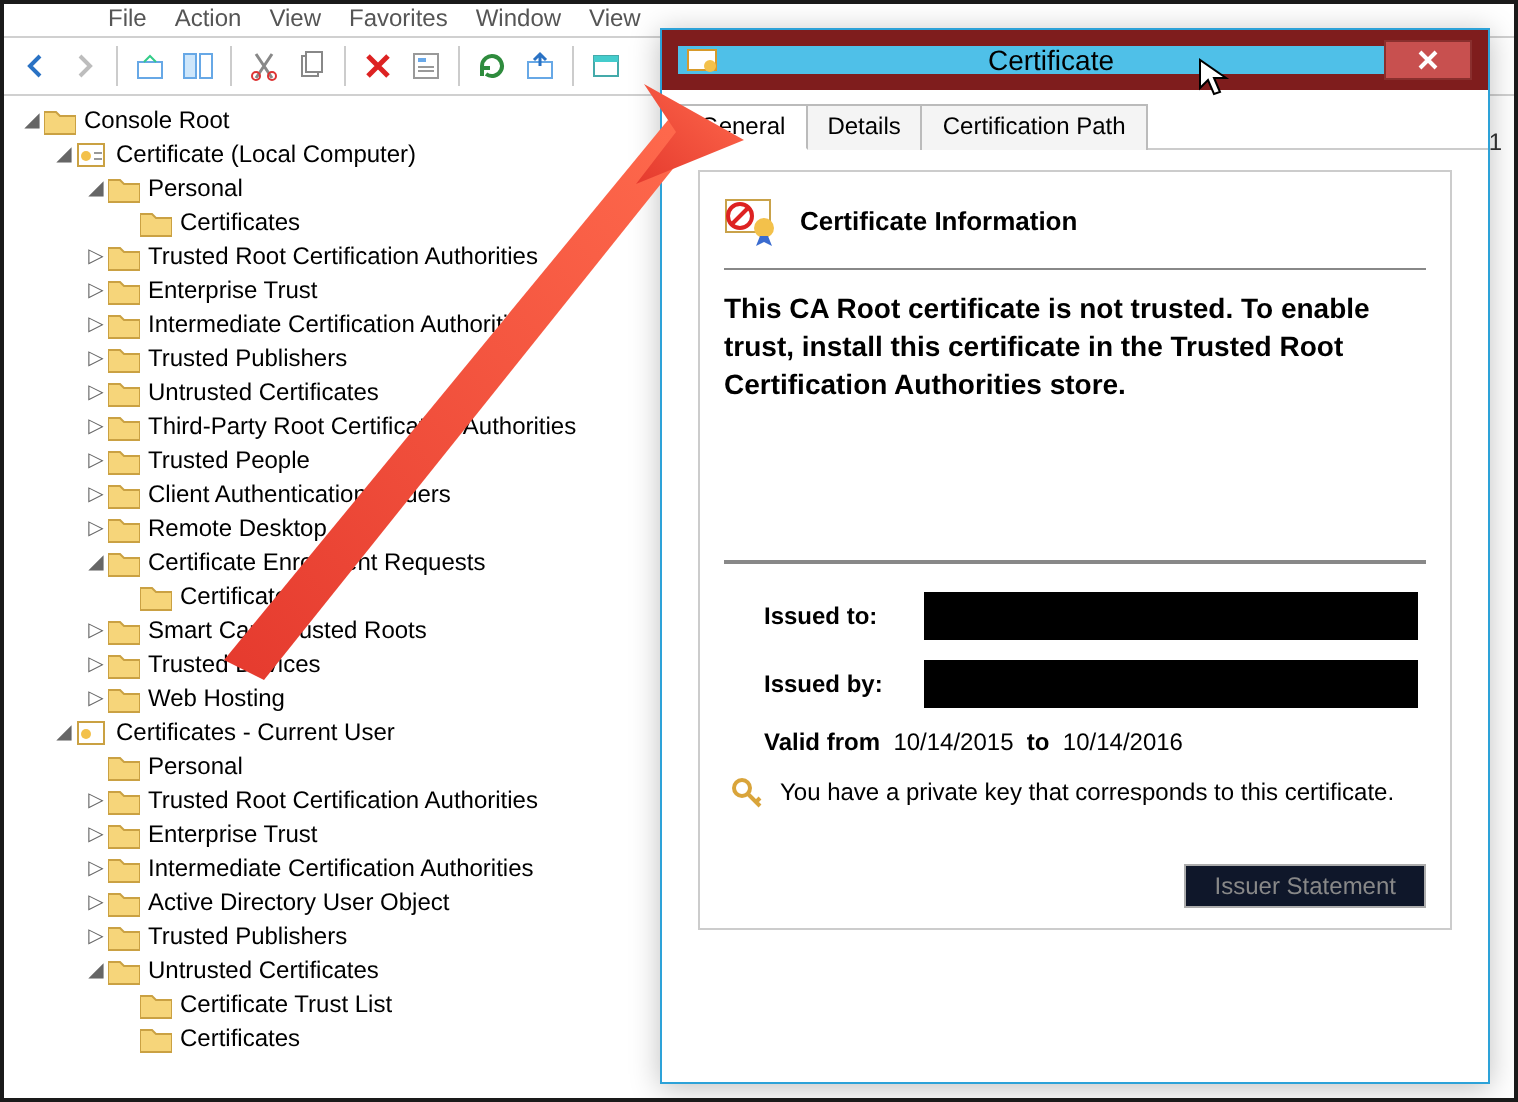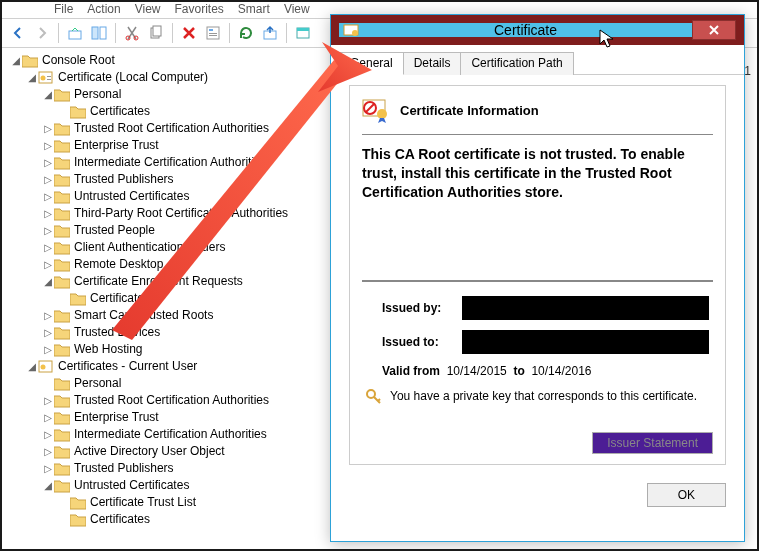--- a/index.html
+++ b/index.html
@@ -109,21 +109,21 @@
   .hr2 { height:2px; background:#888; margin:8px 0 14px 0;}
   .warn { font-size:14px; font-weight:bold; line-height:1.35; }
   .field-row { display:flex; align-items:center; margin:8px 0 10px 20px; }
   .field-row .lbl { width:80px; font-weight:bold; }
   .blackout { background:#000; height:24px; flex:1; margin-right:4px;}
   .valid { margin:6px 0 10px 20px; }
   .valid b { font-weight:bold;}
   .keyline { display:flex; align-items:center; gap:8px; margin:6px 0 0 4px; font-size:12px;}
   .issuer-btn, .ok-btn {
     border:1px solid #adadad;
-    background:#4c1d95;
+    background:#0f172a;
     padding:3px 14px;
     font-size:12px;
   }
   .issuer-btn { position:absolute; right:12px; bottom:10px; color:#888;}
   .ok-row { display:flex; justify-content:flex-end; padding:8px 18px 12px 0;}
   .ok-btn { padding:4px 30px; background:#f0f0f0;}
 
   .arrow {
     position:absolute;
     left: 100px; top: 38px;
@@ -135,21 +135,21 @@
   }
 </style>
 </head>
 <body>
 
 <div class="menubar">
   <span>File</span>
   <span>Action</span>
   <span>View</span>
   <span>Favorites</span>
-  <span>Smart</span>
+  <span>Window</span>
   <span>View</span>
 </div>
 
 <div class="toolbar">
   <div class="tbtn">
       <svg viewBox="0 0 16 16">
         <path d="M10 3l-5 5 5 5" fill="none" stroke="#2a72c4" stroke-width="2"></path>
       </svg>
     </div>
   <div class="tbtn">
@@ -468,39 +468,36 @@
           <circle cx="20" cy="18" r="5" fill="#f3c14b"></circle>
           <path d="M18 22l-2 5 4-2 4 2-2-5" fill="#3a6bcf"></path>
         </svg>
         <span class="t">Certificate Information</span>
       </div>
       <div class="hr"></div>
       <div class="warn">This CA Root certificate is not trusted. To enable trust, install this certificate in the Trusted Root Certification Authorities store.</div>
       <div style="height:70px"></div>
       <div class="hr2"></div>
       <div class="field-row">
-        <span class="lbl">Issued by:</span>
+        <span class="lbl">Issued to:</span>
         <div class="blackout"></div>
       </div>
       <div class="field-row">
-        <span class="lbl">Issued to:</span>
+        <span class="lbl">Issued by:</span>
         <div class="blackout"></div>
       </div>
       <div class="valid">
         <b>Valid from</b>&nbsp;
         <span>10/14/2015</span>&nbsp;
         <b>to</b>&nbsp;
         <span>10/14/2016</span>
       </div>
       <div class="keyline">
         <svg width="16" height="16" viewBox="0 0 16 16">
             <circle cx="5" cy="6" r="4" fill="none" stroke="#d9a43a" stroke-width="2"></circle>
             <path d="M8 9l6 6M12 13l2-2" stroke="#d9a43a" stroke-width="2"></path>
           </svg>
         <span>You have a private key that corresponds to this certificate.</span>
       </div>
       <button class="issuer-btn" disabled="">Issuer Statement</button>
     </div>
   </div>
-  <div class="ok-row">
-    <button class="ok-btn">OK</button>
-  </div>
 </div>
 
 </body></html>

